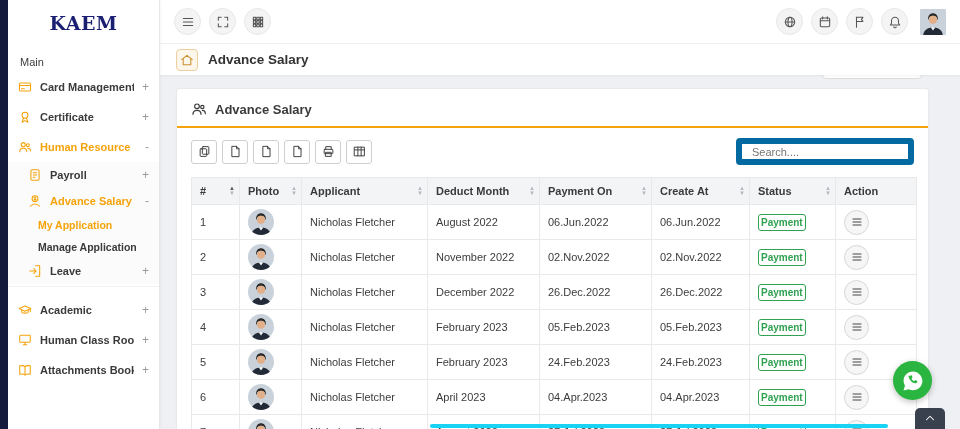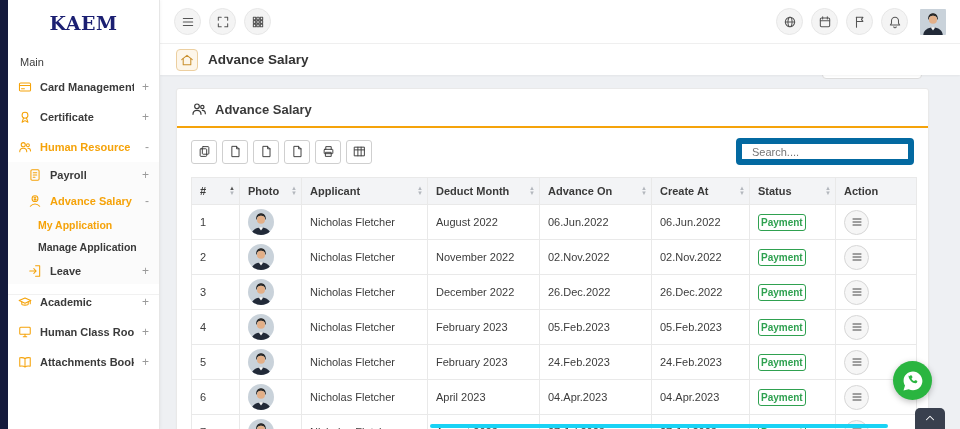--- a/index.html
+++ b/index.html
@@ -22,21 +22,21 @@
   .menu{list-style:none}
   .mi{display:flex;align-items:center;gap:8px;padding:8px 10px;font-size:11px;
     font-weight:bold;color:#3a3a3a;cursor:pointer}
   .mi .mico{color:#f5a30a;flex:0 0 auto}
   .mi .lbl{flex:1;white-space:nowrap;overflow:hidden}
   .mi .tg{color:#9a9a9a;font-weight:normal;font-size:12px}
   .mi.active,.mi.active .lbl{color:#f5a30a}
   .sub{background:#fbfbfb}
   .mi.l2{padding:6px 10px 6px 20px}
   .mi.l3{padding:5px 10px 5px 30px;font-size:10.5px}
-  .gap-top{margin-top:10px;border-top:1px solid #f1f1f1;padding-top:0}
+  .gap-top{margin-top:2px;border-top:1px solid #f1f1f1;padding-top:16px}
 
   
   .topbar{position:absolute;left:160px;top:0;right:0;height:44px;background:#fff;
     display:flex;align-items:center;justify-content:space-between;padding:0 14px;
     border-bottom:1px solid #efefef;z-index:10}
   .tb-left,.tb-right{display:flex;align-items:center;gap:8px}
   .icon-circle{width:27px;height:27px;border-radius:50%;background:#f4f4f4;
     border:1px solid #e7e7e7;display:flex;align-items:center;justify-content:center;
     color:#555;cursor:pointer}
   .search-box{position:relative;margin-left:8px}
@@ -417,21 +417,21 @@
               <span>▼</span>
             </span></th>
         <th><span>Applicant</span><span class="sort">
               <span class="up">▲</span>
               <span>▼</span>
             </span></th>
         <th><span>Deduct Month</span><span class="sort">
               <span class="up">▲</span>
               <span>▼</span>
             </span></th>
-        <th><span>Advance On</span><span class="sort">
+        <th><span>Payment On</span><span class="sort">
               <span class="up">▲</span>
               <span>▼</span>
             </span></th>
         <th><span>Create At</span><span class="sort">
               <span class="up">▲</span>
               <span>▼</span>
             </span></th>
         <th><span>Status</span><span class="sort">
               <span class="up">▲</span>
               <span>▼</span>

